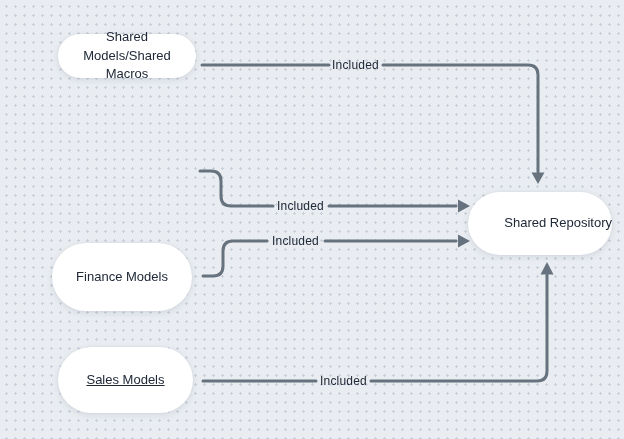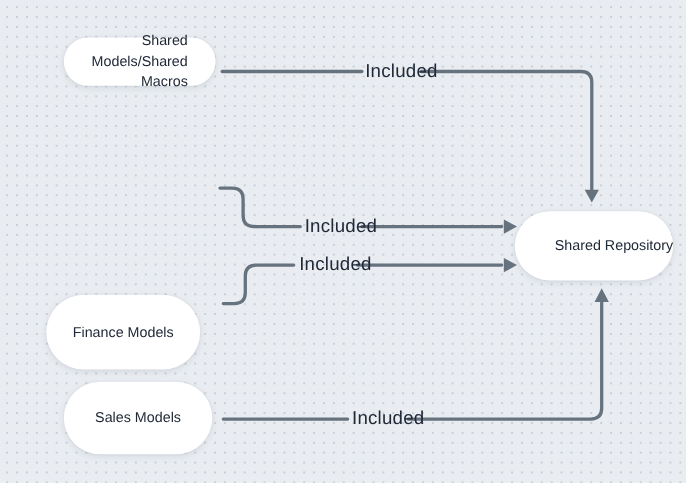--- a/index.html
+++ b/index.html
@@ -46,30 +46,30 @@
     font-weight: 500;
     line-height: 1.45;
     box-shadow: 0 2px 6px rgba(90, 102, 125, 0.14), 0 0 2px rgba(90, 102, 125, 0.10);
   }
   .node-label { white-space: pre-line; }
   .edge-label {
     position: absolute;
     z-index: 2;
     transform: translateY(-52%);
     color: #202938;
-    font-size: 17px;
+    font-size: 12px;
     font-weight: 500;
     letter-spacing: 0.2px;
     white-space: nowrap;
   }
   
-  .n-shared-models     { left: 58px;  top: 34px;  width: 138px; height: 44px; border-radius: 32px; text-align: right; }
+  .n-shared-models     { left: 58px;  top: 34px;  width: 138px; height: 44px; border-radius: 32px; }
   .n-marketing-models  { left: 58px;  top: 137px; width: 136px; height: 67px; border-radius: 34px; }
-  .n-finance-models    { left: 42px;  top: 243px; width: 140px; height: 68px; border-radius: 34px; margin-top: 25px; }
-  .n-sales-models      { left: 58px;  top: 347px; width: 135px; height: 66px; border-radius: 33px; }
+  .n-finance-models    { left: 52px;  top: 243px; width: 140px; height: 68px; border-radius: 34px; }
+  .n-sales-models      { left: 58px;  top: 347px; width: 135px; height: 66px; border-radius: 33px; text-decoration: underline; }
   .n-shared-repository { left: 468px; top: 192px; width: 144px; height: 63px; border-radius: 32px; justify-content: flex-end; }
   
   .l-edge-0 { left: 332px; top: 65px; }
   .l-edge-1 { left: 277px; top: 206px; }
   .l-edge-2 { left: 272px; top: 241px; }
   .l-edge-3 { left: 320px; top: 381px; }
 </style>
 </head>
 <body>
 

